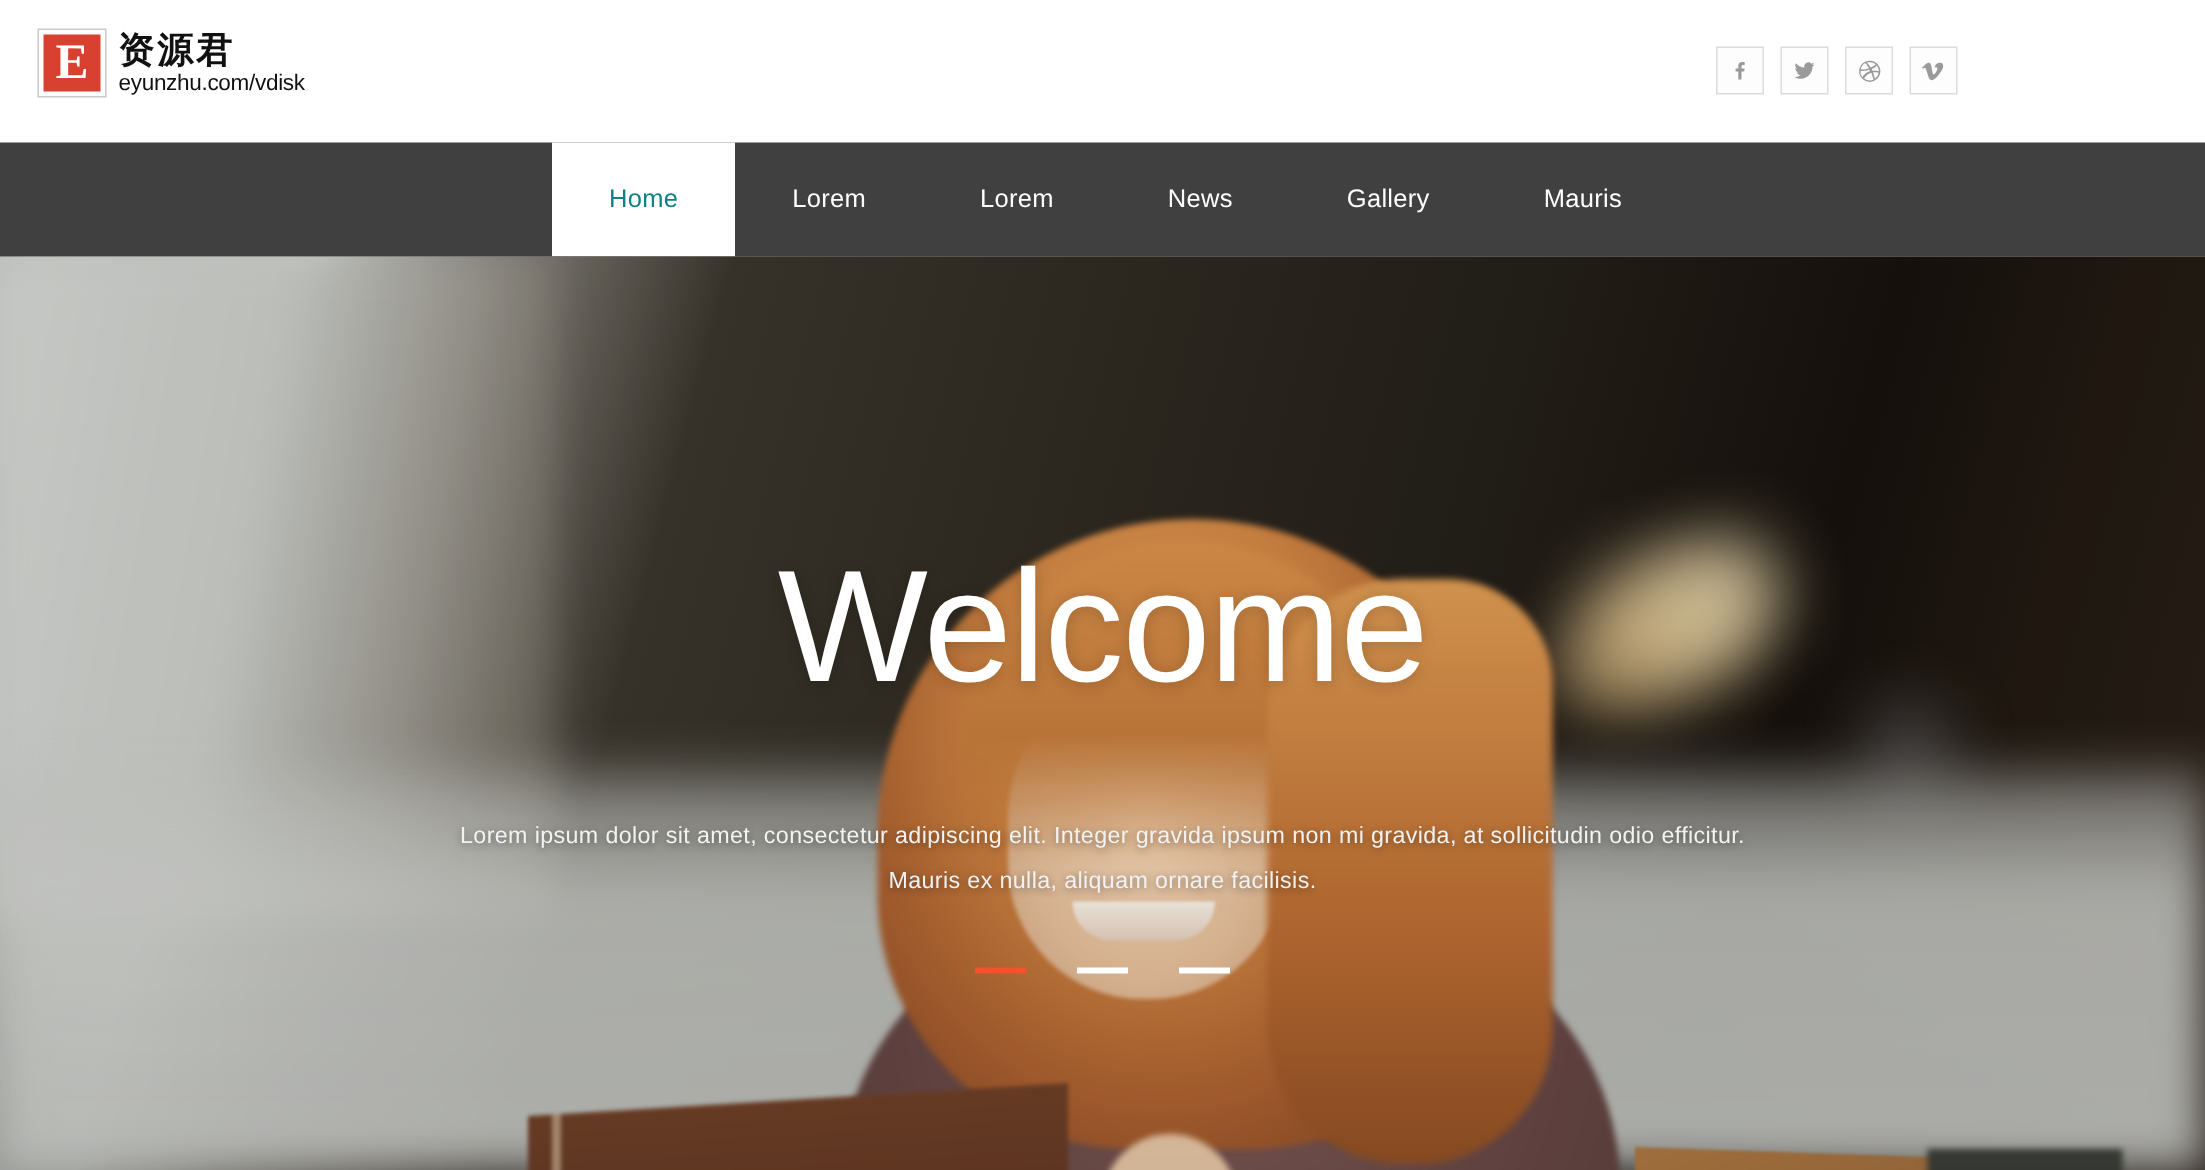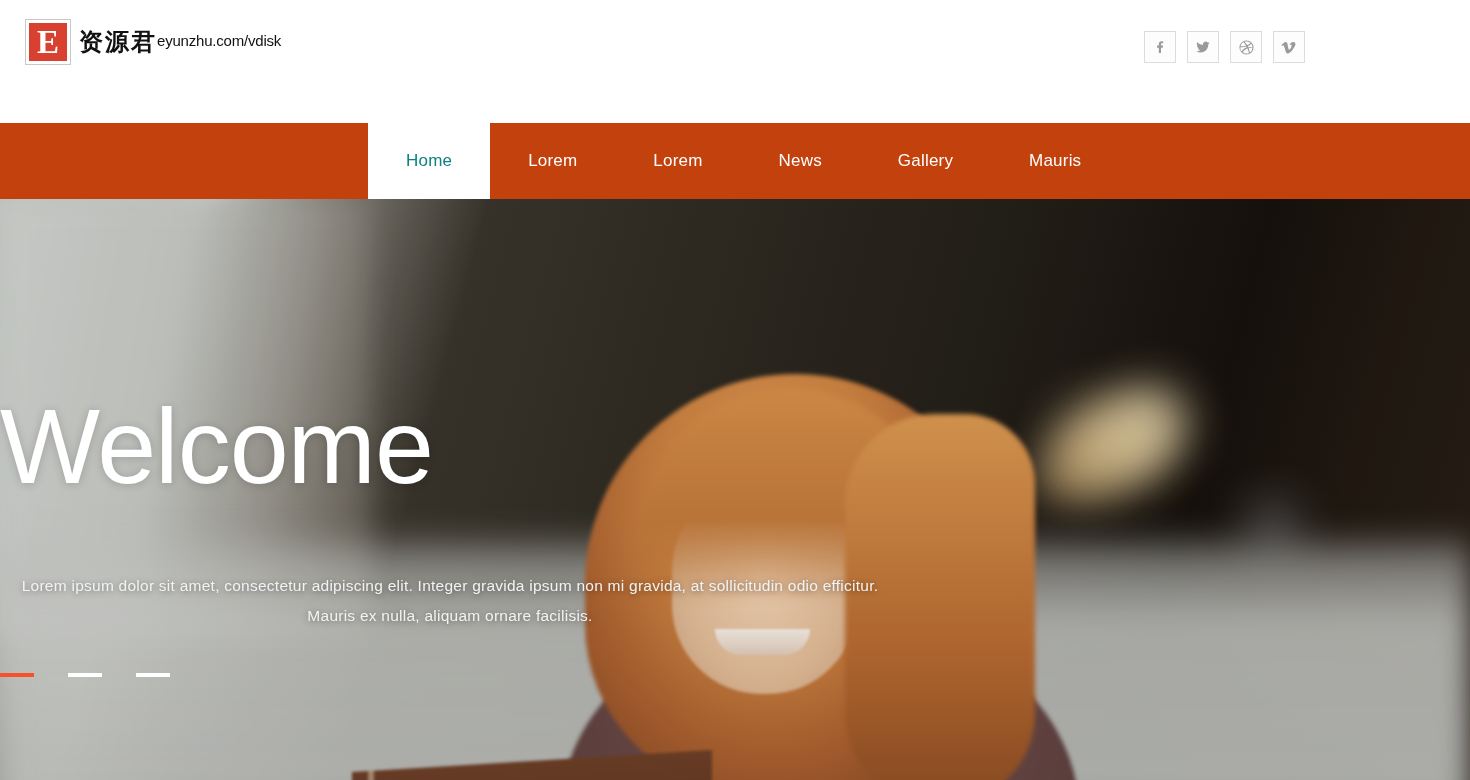--- a/index.html
+++ b/index.html
@@ -43,21 +43,21 @@
     background:#d8402f;
     border:3px solid #ffffff;
     outline:1px solid #c9c9c9;
     display:flex; align-items:center; justify-content:center;
     color:#ffffff;
     font-family:"Liberation Serif", serif;
     font-weight:bold;
     font-size:33px;
     line-height:1;
   }
-  .wm-texts { display:flex; flex-direction:row; line-height:1; }
+  .wm-texts { display:flex; flex-direction:column; line-height:1; }
   .wm-cn {
     font-family:"DejaVu Sans", sans-serif;
     font-size:24px; color:#111111; font-weight:bold;
     letter-spacing:2px;
   }
   .wm-url {
     font-size:15px; color:#111111; font-weight:normal;
     letter-spacing:-0.2px; margin-top:3px;
   }
 
@@ -70,25 +70,24 @@
     border:1px solid #dcdcdc;
     background:#fdfdfd;
     display:flex; align-items:center; justify-content:center;
     cursor:pointer;
   }
   .soc svg { fill:#9a9a9a; }
 
   
   .nav {
     width:1470px; height:76px;
-    background:#c2410c;
+    background:#404040;
     display:flex; align-items:stretch;
     padding-left:368px;
     position:relative;
-    margin-top:28px;
   }
   .nav-item {
     display:flex; align-items:center; justify-content:center;
     color:#ffffff;
     font-size:17px;
     padding:0 38px;
     cursor:pointer;
     white-space:nowrap;
     letter-spacing:0.2px;
   }
@@ -221,20 +220,21 @@
     filter:blur(1.2px);
   }
 
   .hero-overlay {
     position:absolute; inset:0;
     background:rgba(0,0,0,0.06);
   }
   .hero-content {
     position:absolute; inset:0;
     display:flex; flex-direction:column;
+    align-items:center;
     z-index:3;
   }
   .hero-title {
     margin-top:194px;
     font-size:106px;
     font-weight:300;
     color:#ffffff;
     line-height:1;
     letter-spacing:-1px;
     text-shadow:0 1px 10px rgba(0,0,0,0.18);

